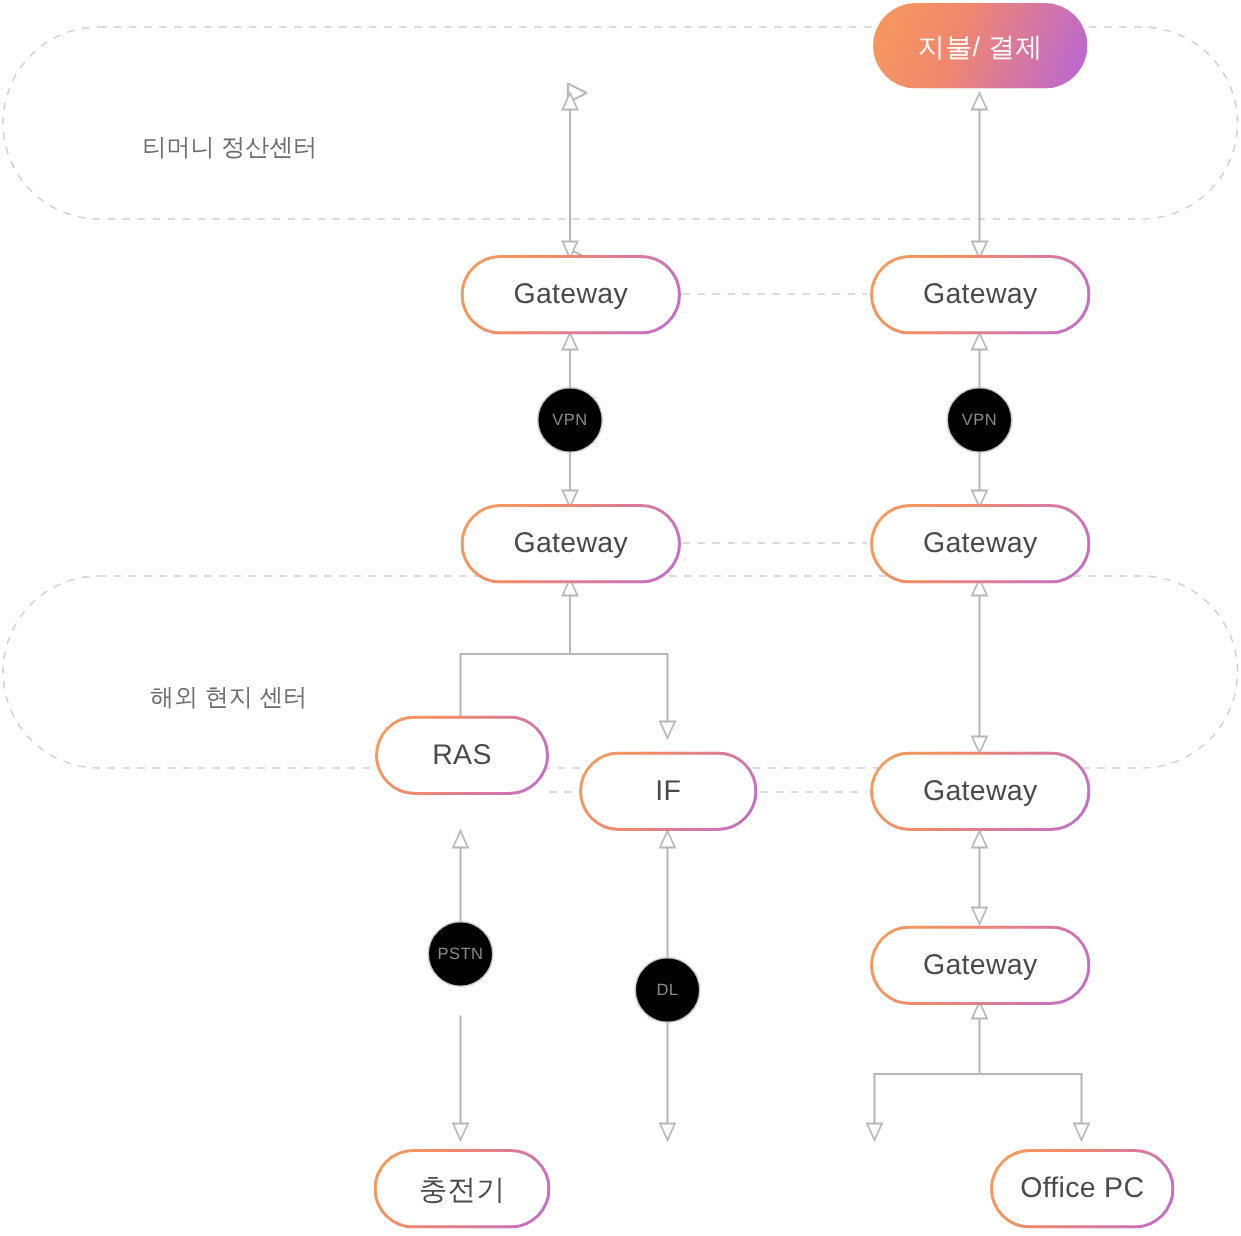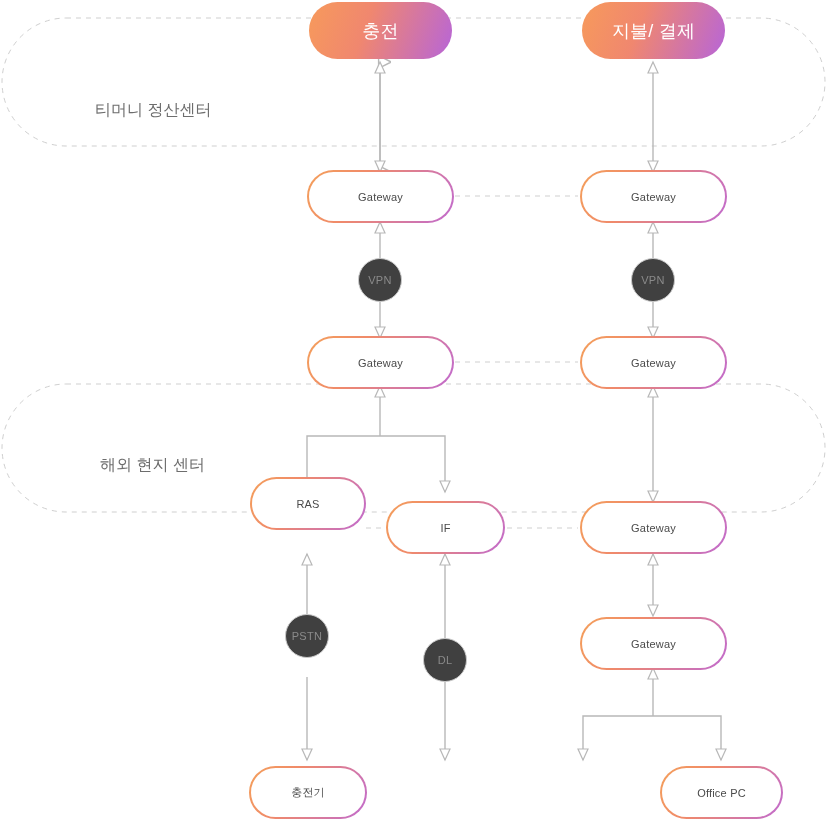--- a/index.html
+++ b/index.html
@@ -25,21 +25,21 @@
     height: 824px;
   }
   .node {
     position: absolute;
     box-sizing: border-box;
     display: flex;
     align-items: center;
     justify-content: center;
     border-radius: 999px;
     background: #ffffff;
-    font-size: 11px;
+    font-size: 19px;
     color: #4a4a4a;
     letter-spacing: 0.2px;
     white-space: nowrap;
   }
   .node.grad-outline {
     border: 2px solid transparent;
     background-image: linear-gradient(#ffffff, #ffffff),
                       linear-gradient(120deg, #f4a05a 0%, #f08a6a 35%, #c06ad0 100%);
     background-origin: border-box;
     background-clip: padding-box, border-box;
@@ -57,21 +57,21 @@
     white-space: nowrap;
   }
   .pill {
     position: absolute;
     box-sizing: border-box;
     display: flex;
     align-items: center;
     justify-content: center;
     border-radius: 999px;
     border: 1px solid #c9c9c9;
-    background: #404040;
+    background: #000000;
     font-size: 11px;
     color: #8a8a8a;
     letter-spacing: 0.3px;
     text-align: center;
   }
 </style>
 </head>
 <body>
 
 <div id="canvas">
@@ -148,24 +148,23 @@
     <path d="M653 670 L653 686" stroke="#b8b8b8" stroke-width="1.4" fill="none"></path>
     <path d="M653 668 L658 679 L648 679 Z" fill="#ffffff" stroke="#b8b8b8" stroke-width="1.2"></path>
     <path d="M583 722 L583 722 L583 760" stroke="#b8b8b8" stroke-width="1.4" fill="none"></path>
     <path d="M583 760 L588 749 L578 749 Z" fill="#ffffff" stroke="#b8b8b8" stroke-width="1.2"></path>
     <path d="M721 722 L721 760" stroke="#b8b8b8" stroke-width="1.4" fill="none"></path>
     <path d="M721 760 L726 749 L716 749 Z" fill="#ffffff" stroke="#b8b8b8" stroke-width="1.2"></path>
     <path d="M583 722 L583 716 L721 716 L721 722" stroke="#b8b8b8" stroke-width="1.4" fill="none"></path>
     <path d="M653 686 L653 716" stroke="#b8b8b8" stroke-width="1.4" fill="none"></path>
   </svg>
 
-  <div class="zone-label" style="left:95px; top:100px;">티머니 정산센터</div>
+  <div class="zone-label" style="left:95px; top:88px;">티머니 정산센터</div>
   <div class="zone-label" style="left:100px; top:432px;margin-top:23px;">해외 현지 센터</div>
 
-  <div class="node filled" style="left:309px; top:2px; width:143px; height:57px;">충전</div>
   <div class="node filled" style="left:582px; top:2px; width:143px; height:57px;">지불/ 결제</div>
 
   <div class="node grad-outline" style="left:307px; top:170px; width:147px; height:53px;">Gateway</div>
   <div class="node grad-outline" style="left:580px; top:170px; width:147px; height:53px;">Gateway</div>
 
   <div class="node grad-outline" style="left:307px; top:336px; width:147px; height:53px;">Gateway</div>
   <div class="node grad-outline" style="left:580px; top:336px; width:147px; height:53px;">Gateway</div>
 
   <div class="node grad-outline" style="left:250px; top:477px; width:116px; height:53px;">RAS</div>
   <div class="node grad-outline" style="left:386px; top:501px; width:119px; height:53px;">IF</div>

